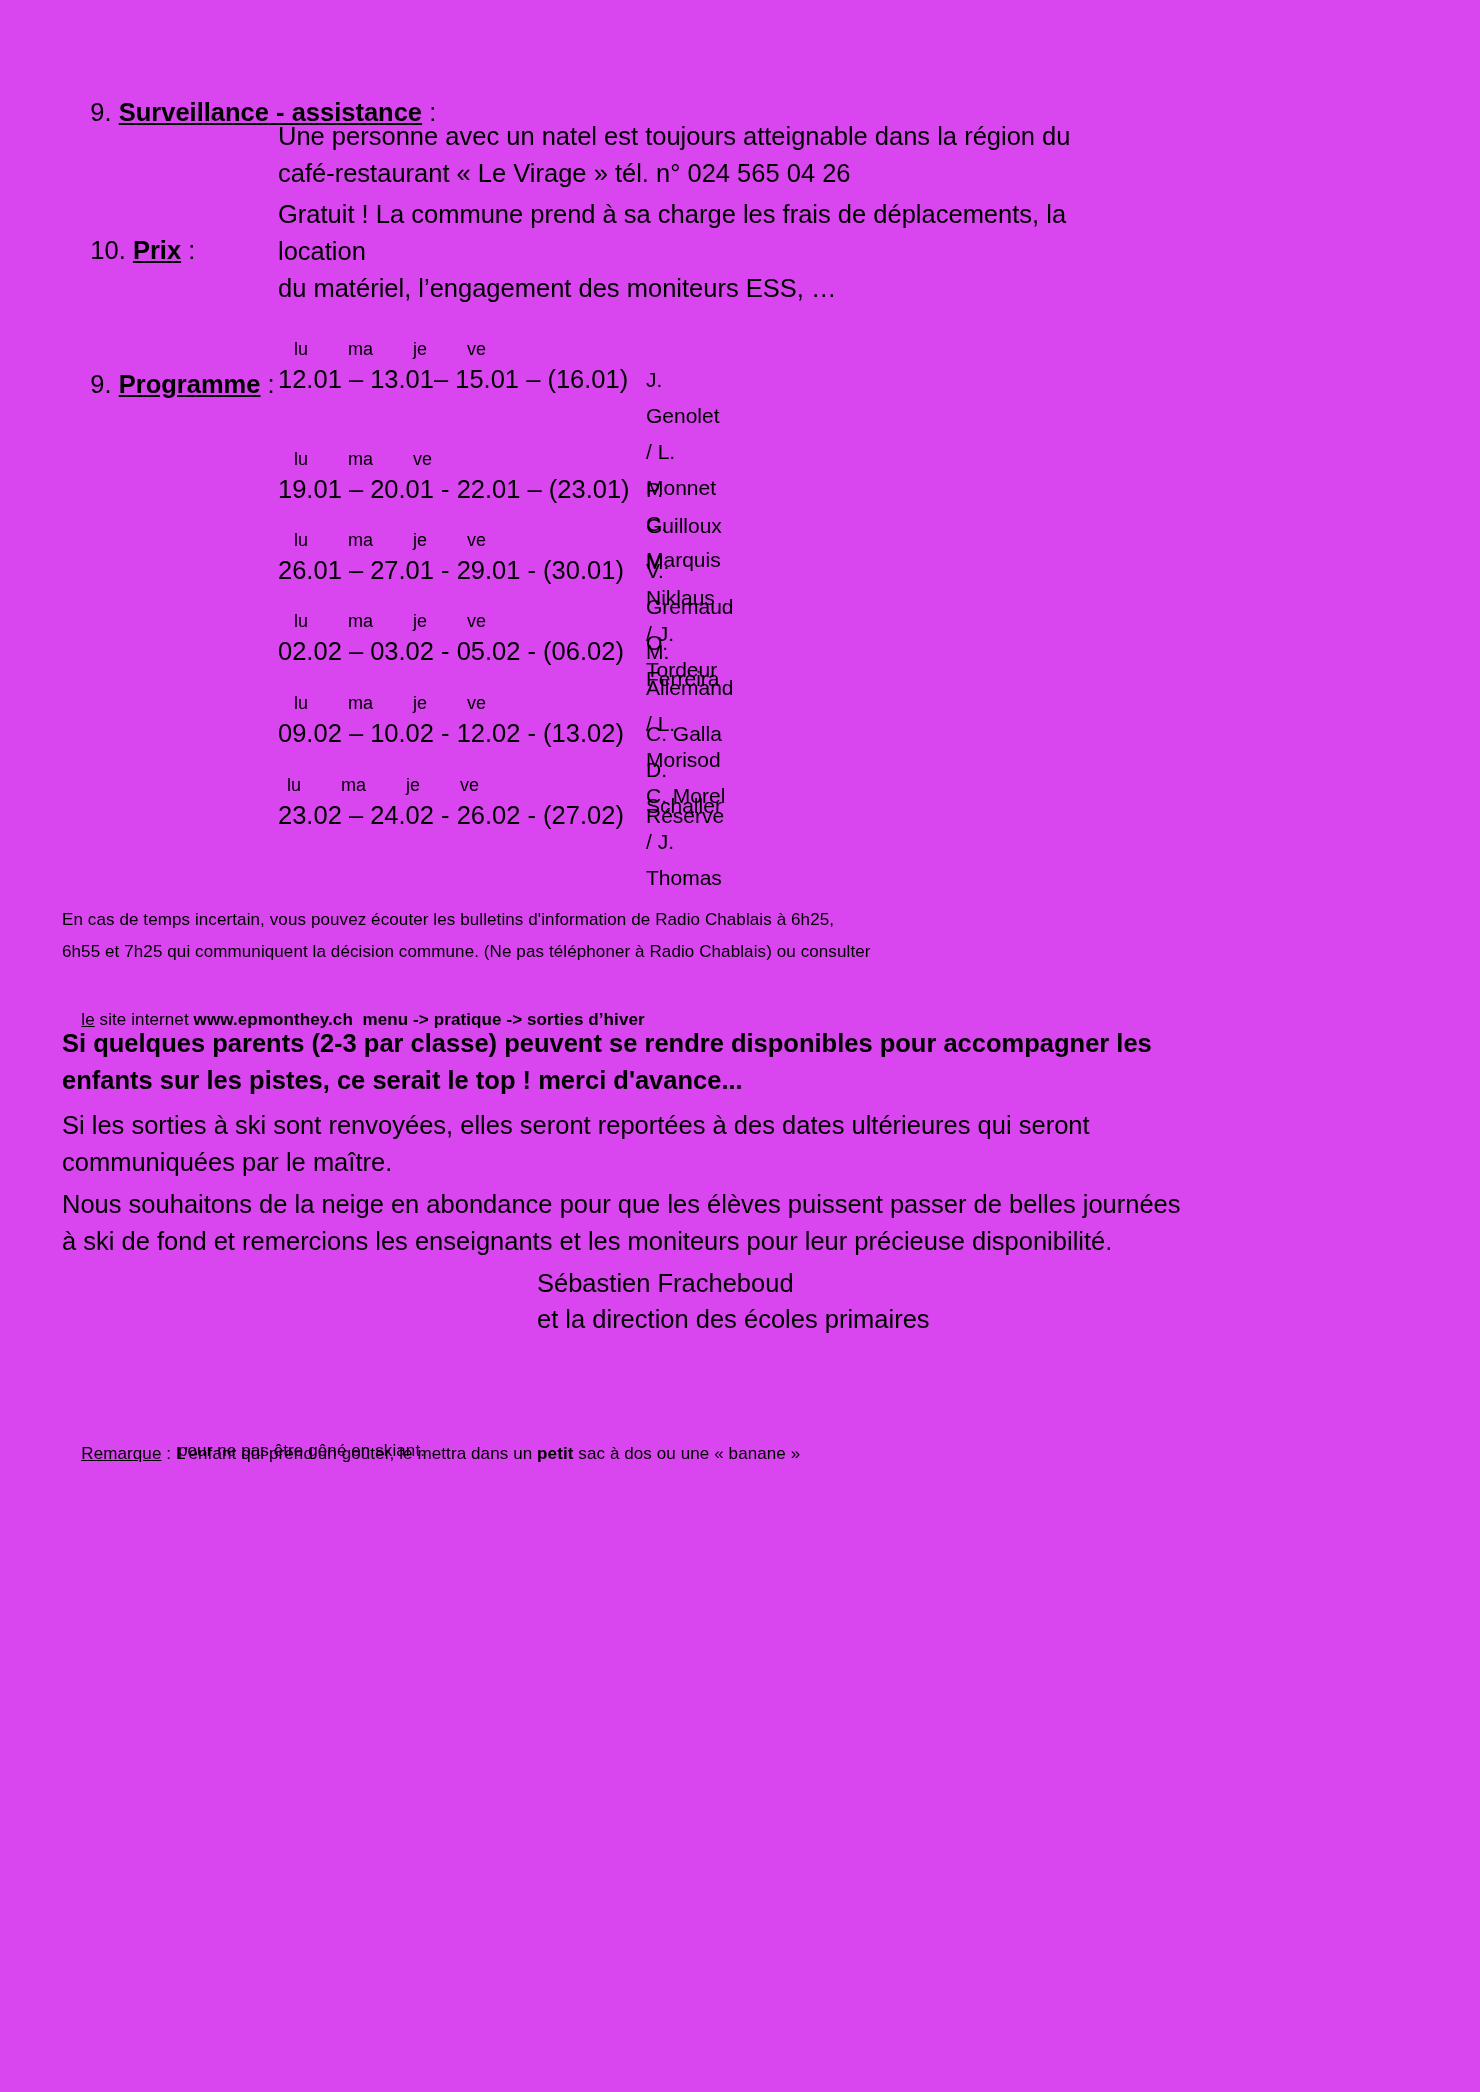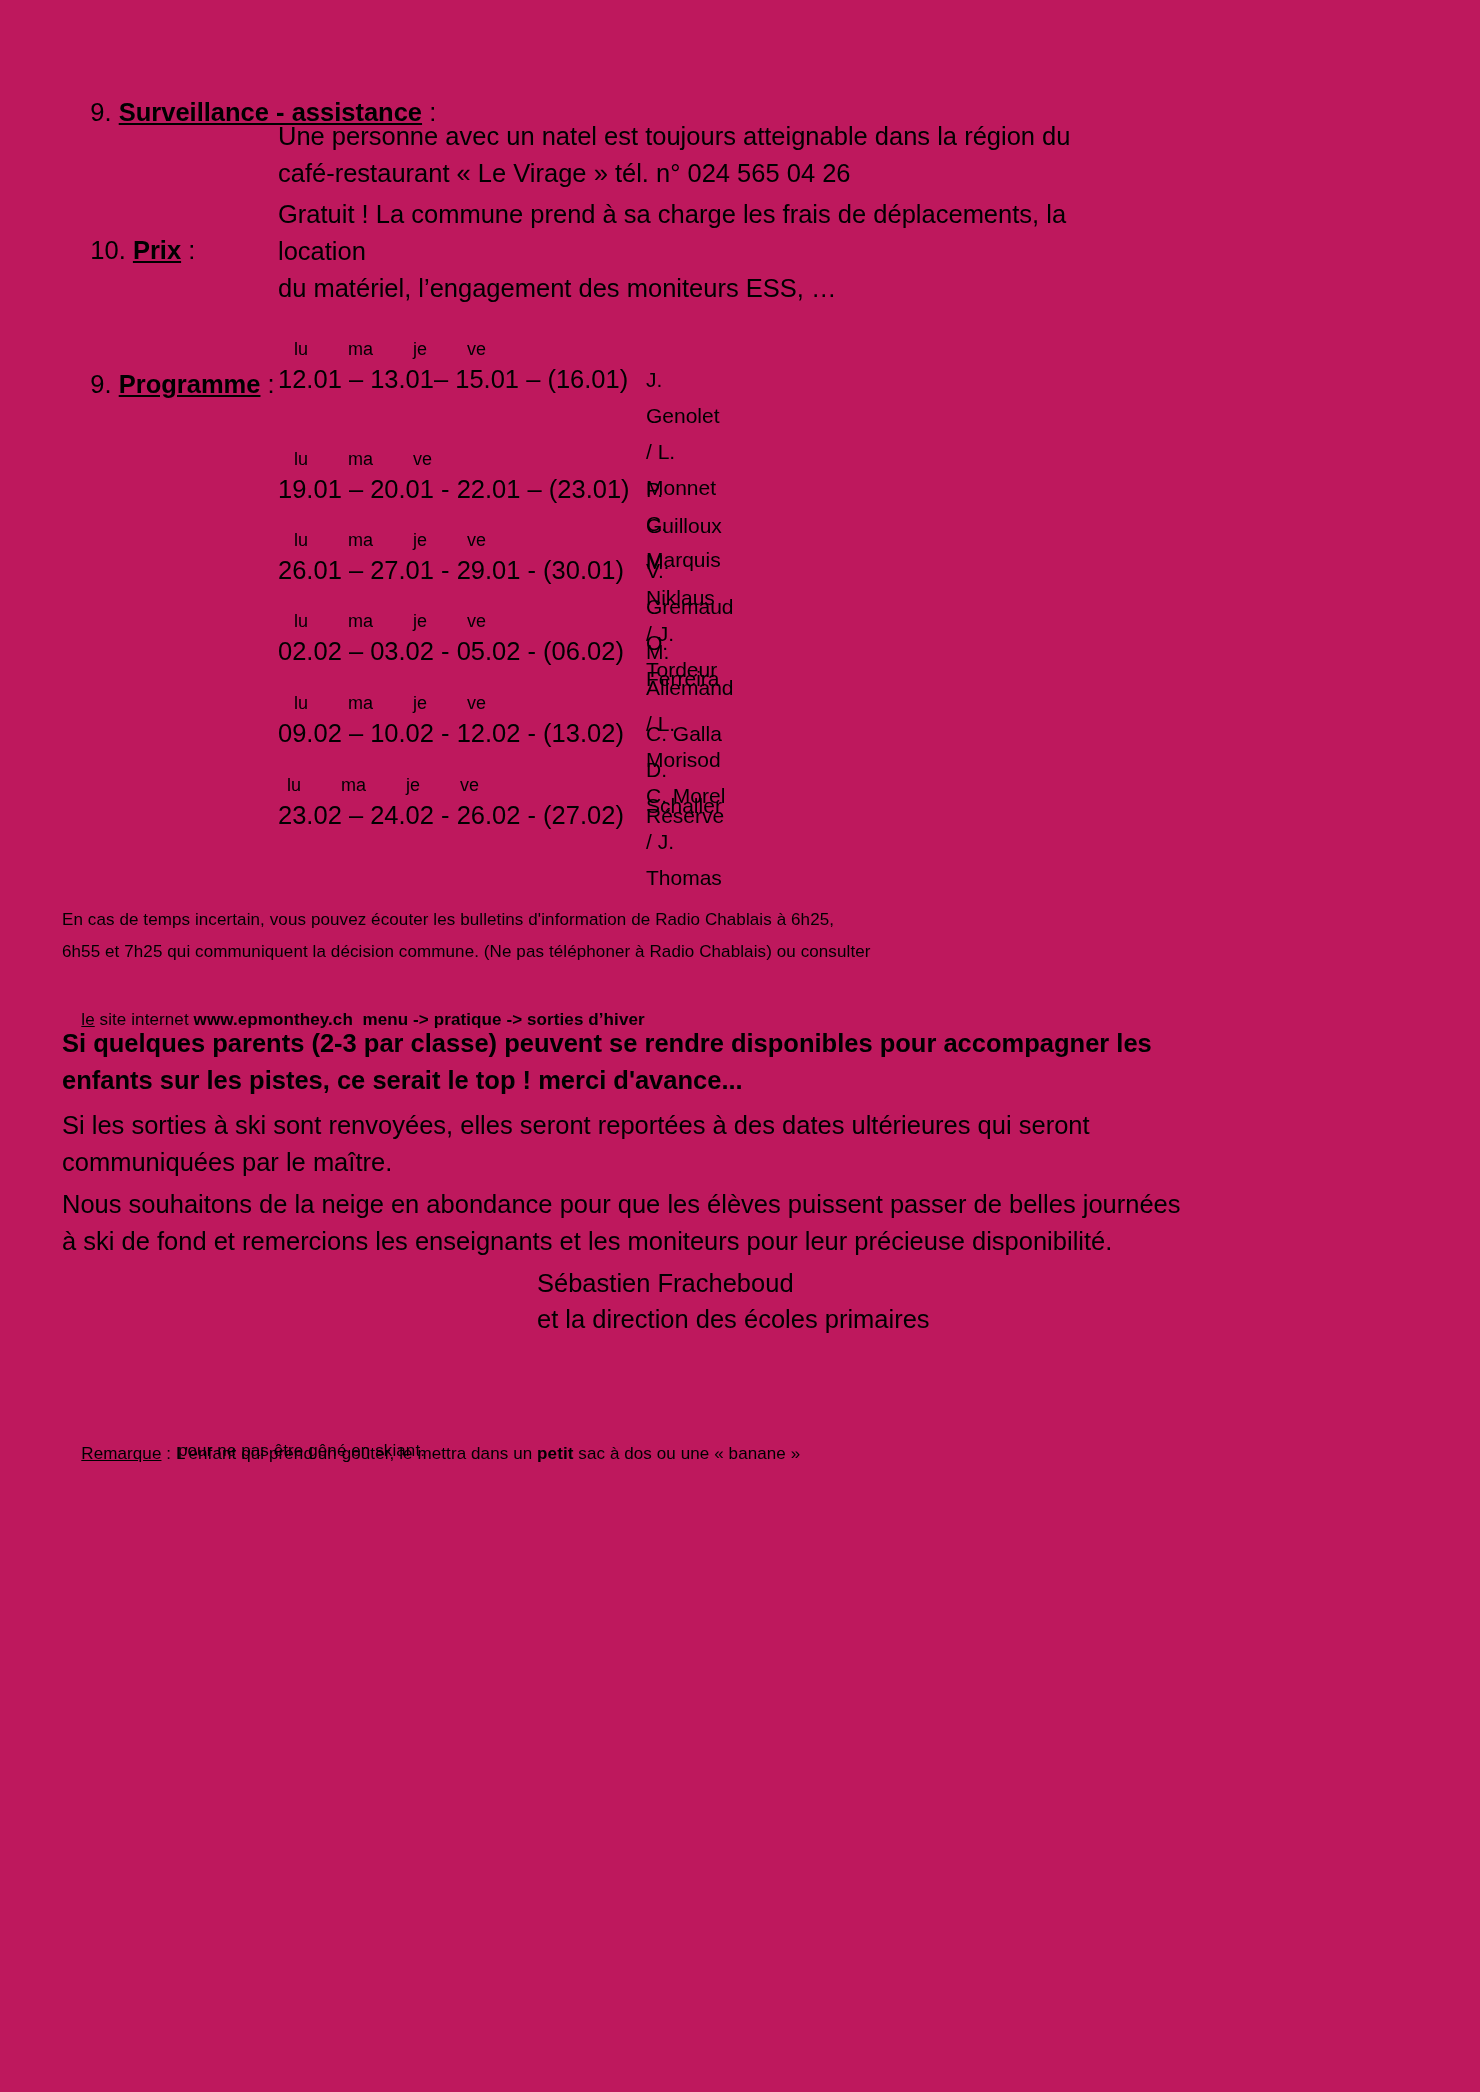--- a/index.html
+++ b/index.html
@@ -9,21 +9,21 @@
     background: #ffffff;
   }
   body {
     font-family: "Liberation Sans", sans-serif;
     color: #000000;
   }
   .page {
     position: relative;
     width: 1480px;
     height: 2092px;
-    background: #be185d;
+    background: #d946ef;
     margin: 0 auto;
     overflow: hidden;
     box-sizing: border-box;
   }
   
   .t {
     position: absolute;
     font-size: 17px;
     line-height: 36px;
     white-space: pre;

